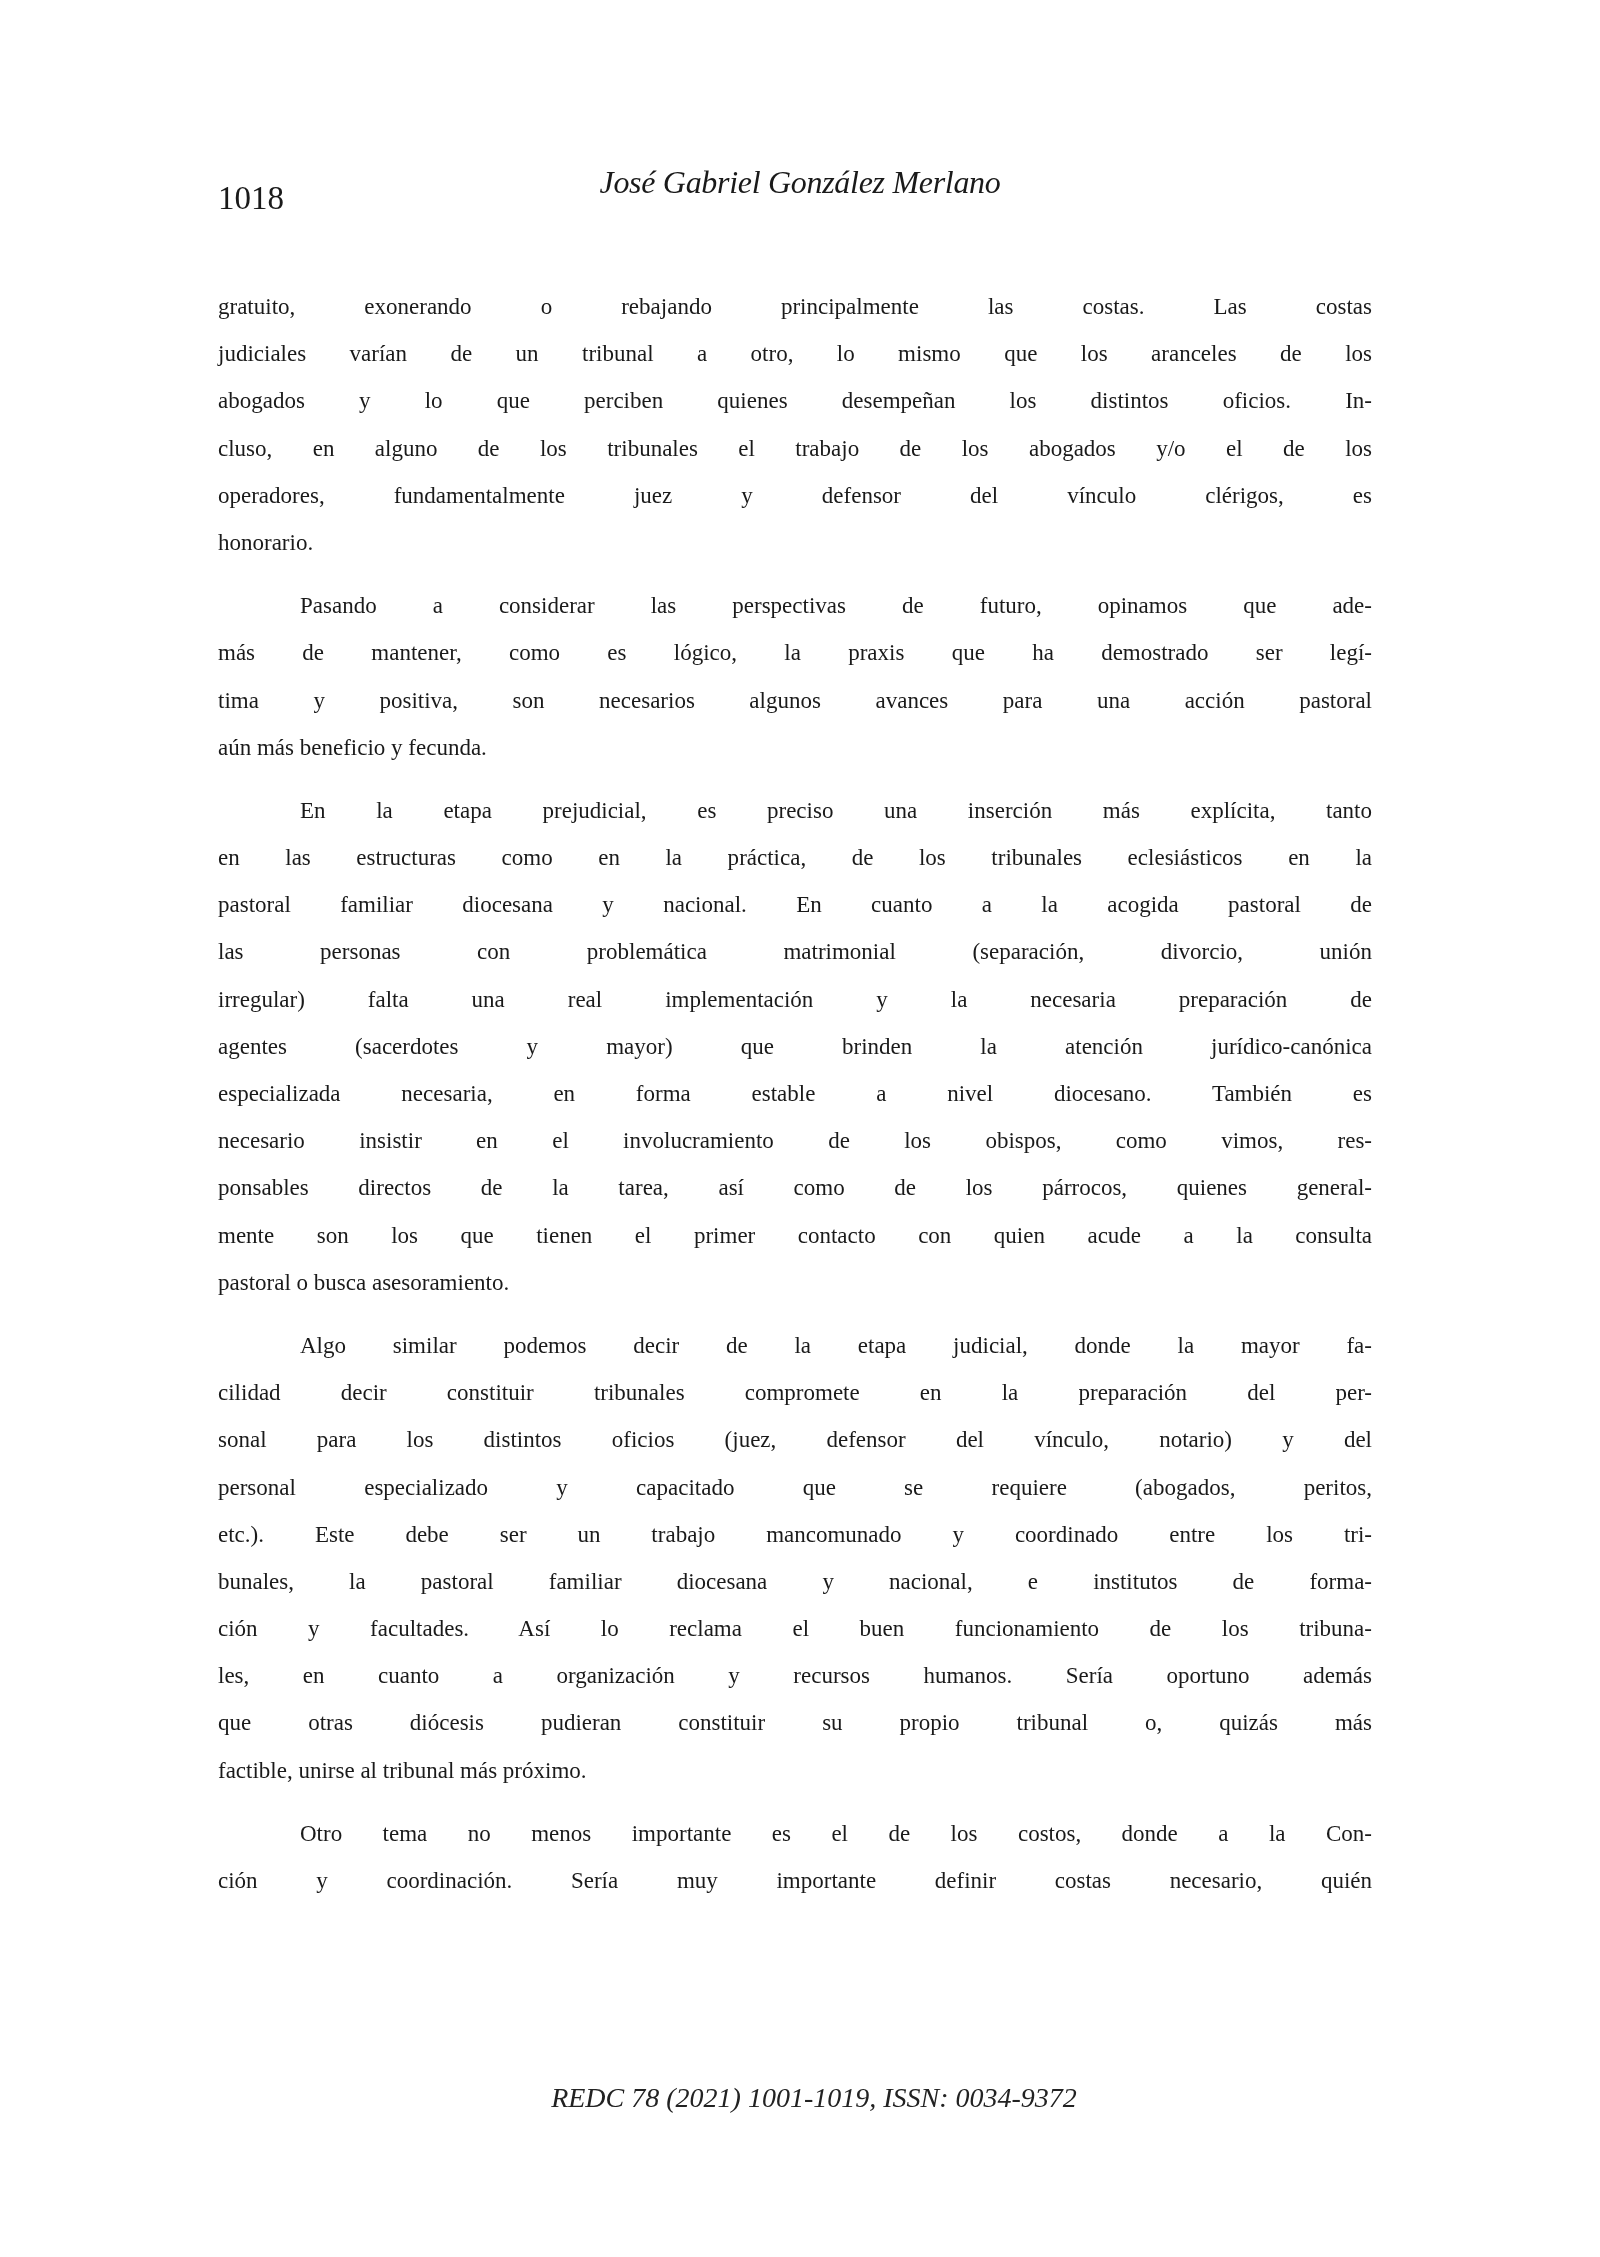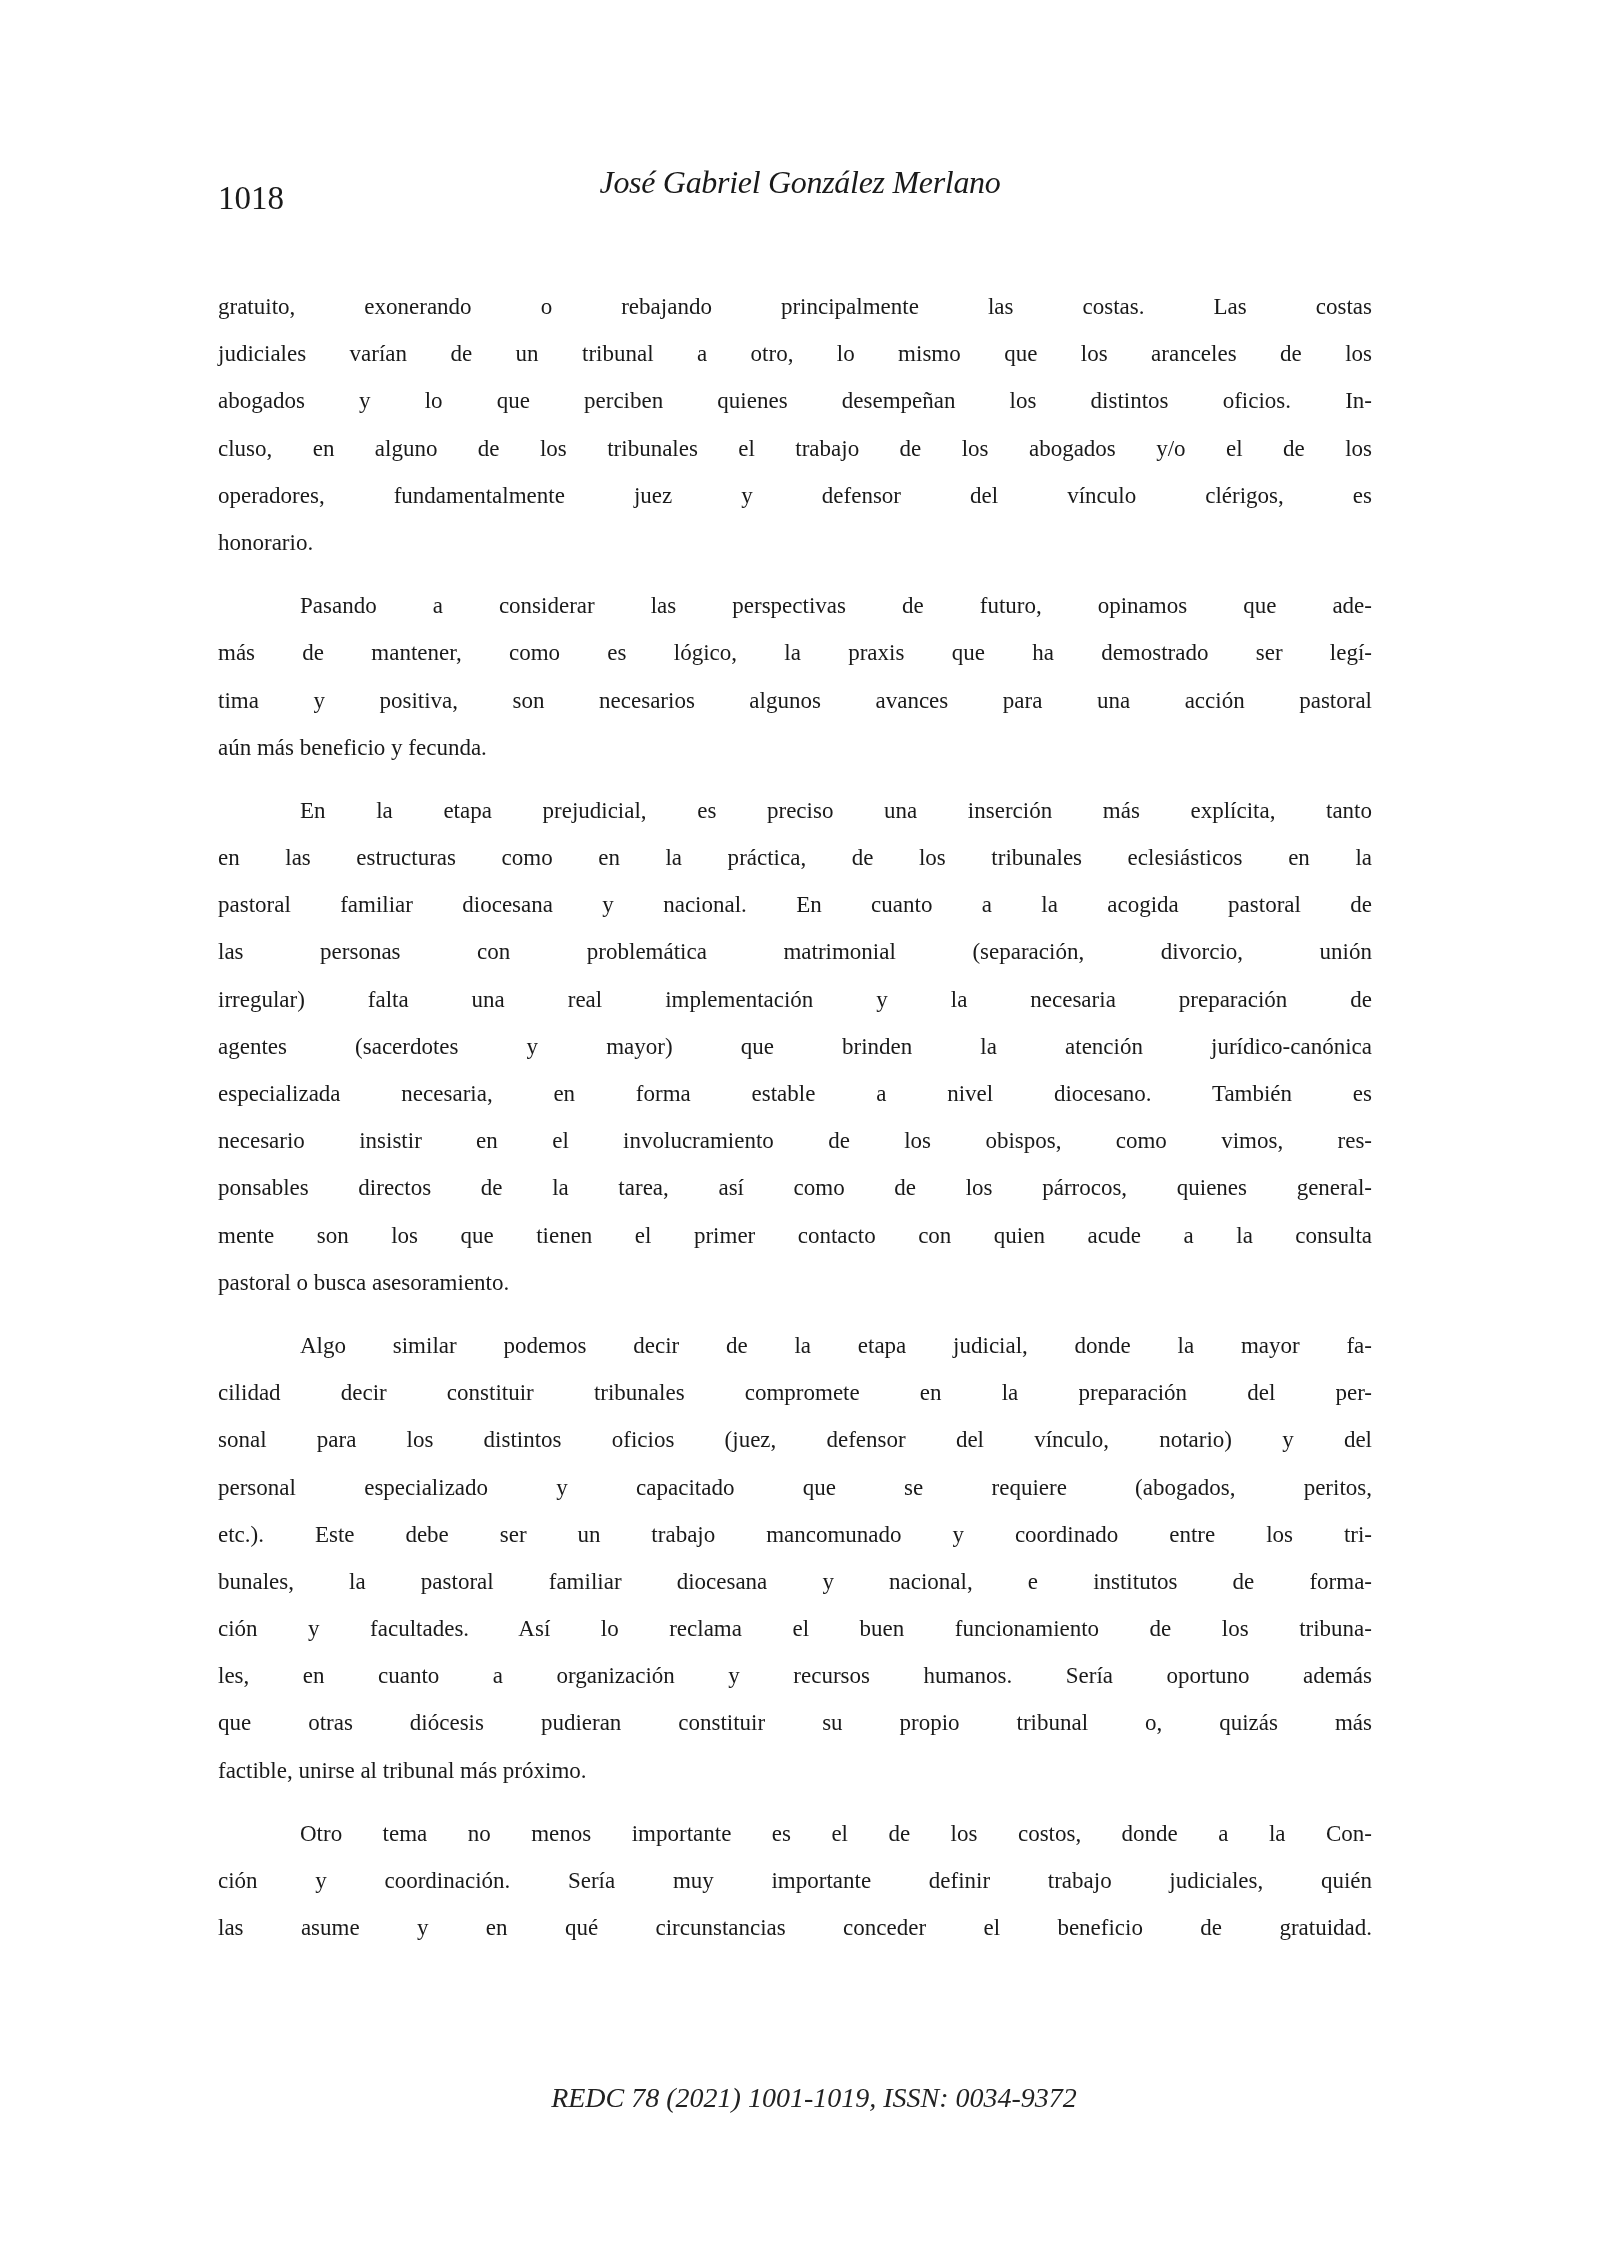--- a/index.html
+++ b/index.html
@@ -120,19 +120,18 @@
       <span class="line">etc.). Este debe ser un trabajo mancomunado y coordinado entre los tri-</span>
       <span class="line">bunales, la pastoral familiar diocesana y nacional, e institutos de forma-</span>
       <span class="line">ción y facultades. Así lo reclama el buen funcionamiento de los tribuna-</span>
       <span class="line">les, en cuanto a organización y recursos humanos. Sería oportuno además</span>
       <span class="line">que otras diócesis pudieran constituir su propio tribunal o, quizás más</span>
       <span class="line last">factible, unirse al tribunal más próximo.</span>
     </p>
 
     <p class="para">
       <span class="line indent">Otro tema no menos importante es el de los costos, donde a la Con-</span>
-      <span class="line">ción y coordinación. Sería muy importante definir trabajo judiciales, quién</span>
-      <span class="line">las asume y en qué circunstancias conceder el beneficio de gratuidad.</span>
+      <span class="line">ción y coordinación. Sería muy importante definir costas necesario, quién</span>
     </p>
   </div>
 
   <p class="footer">REDC 78 (2021) 1001-1019, ISSN: 0034-9372</p>
 </div>
 
 </body></html>

